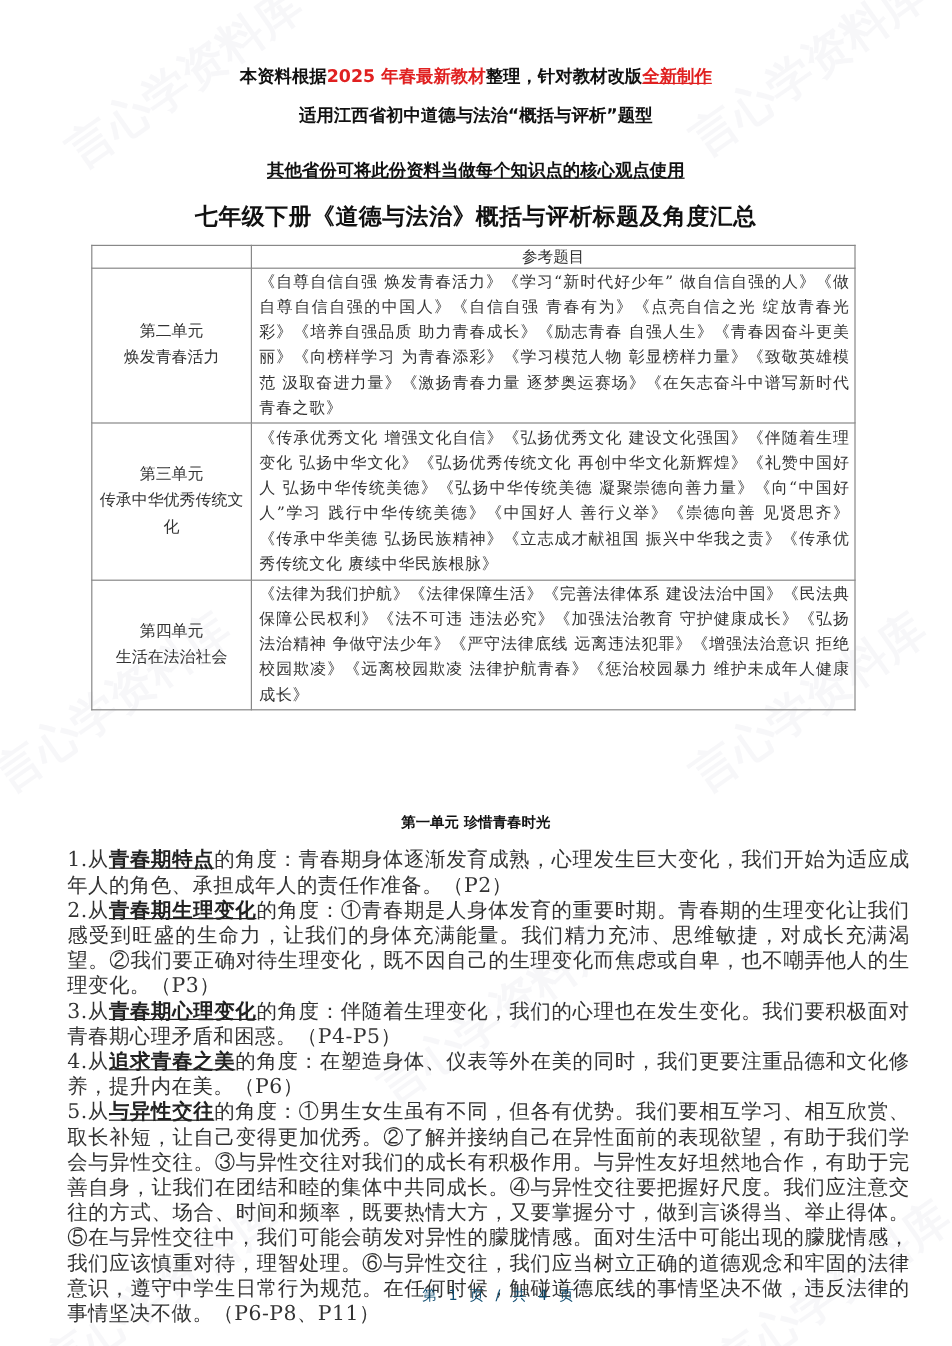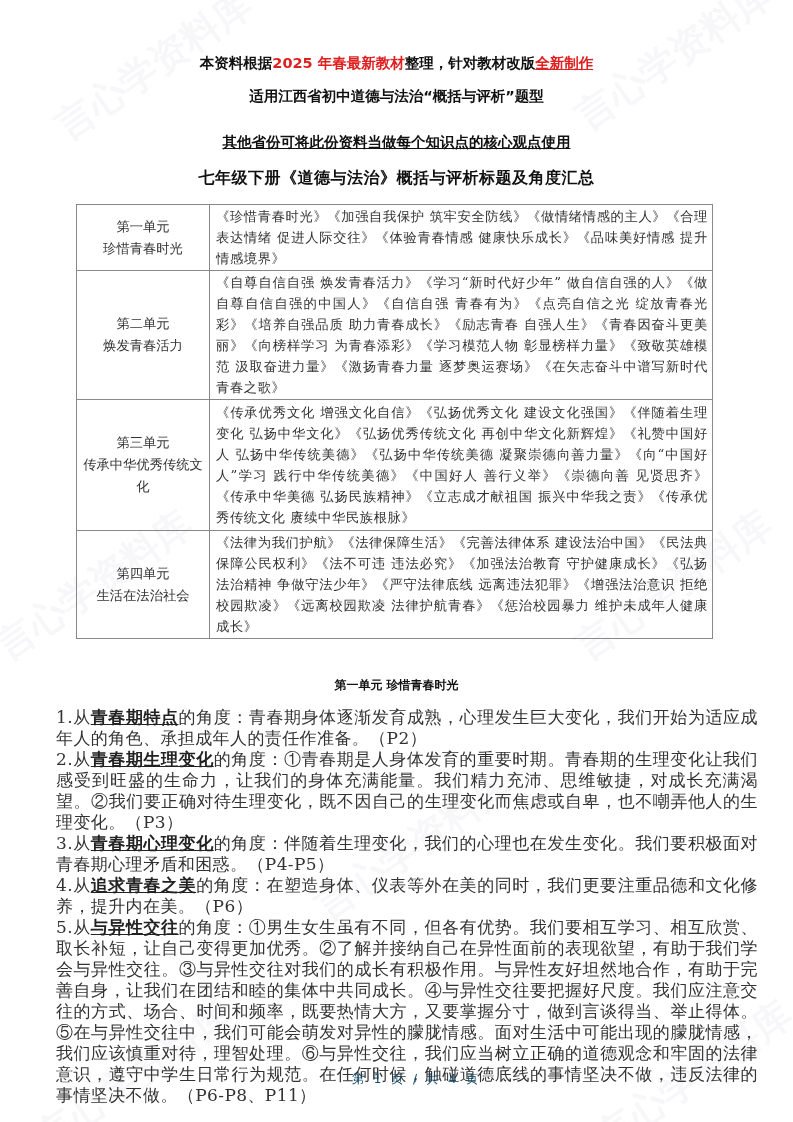--- a/index.html
+++ b/index.html
@@ -1,21 +1,21 @@
 <!DOCTYPE html>
 <html><head>
 <meta charset="utf-8">
 <style>
   html, body { margin: 0; padding: 0; background: #ffffff; }
   body { width: 793px; height: 1122px; position: relative; overflow: hidden; color: #222; }
   .page { position: absolute; left: 0; top: 0; width: 793px; height: 1122px; }
   .watermark { position: absolute; color: rgba(180,180,200,0.10); font-family: "DejaVu Sans", sans-serif; font-size: 38px; font-weight: bold; transform: rotate(-35deg); white-space: nowrap; pointer-events: none; }
   .intro { position: absolute; left: 0; width: 793px; text-align: center; font-family: "DejaVu Sans", sans-serif; font-weight: bold; font-size: 14.5px; color: #111; }
   .red { color: #e02020; }
-  .main-title { position: absolute; top: 168px; left: 0; width: 793px; text-align: center; font-family: "DejaVu Sans", sans-serif; font-weight: bold; font-size: 16px; color: #111; letter-spacing: 0.5px; }
+  .main-title { position: absolute; top: 168px; left: 0; width: 793px; text-align: center; font-family: "DejaVu Sans", sans-serif; font-weight: bold; font-size: 19px; color: #111; letter-spacing: 0.5px; }
   table.summary { position: absolute; left: 76px; top: 204px; width: 637px; border-collapse: collapse; font-family: "DejaVu Serif", serif; font-size: 13.3px; color: #333; }
   table.summary td, table.summary th { border: 1px solid #888; }
   table.summary th { height: 18px; font-weight: normal; font-size: 13px; padding: 0; text-align: center; }
   td.unit { width: 128px; text-align: center; line-height: 22px; vertical-align: middle; padding: 0 2px; }
   td.titles { padding: 1px 4px 1px 6px; line-height: 21px; text-align: justify; letter-spacing: 0.6px; }
   .section-title { position: absolute; top: 677px; left: 0; width: 793px; text-align: center; font-family: "DejaVu Sans", sans-serif; font-weight: bold; font-size: 12px; color: #111; }
   .body-text { position: absolute; left: 56px; top: 707px; width: 702px; font-family: "DejaVu Serif", serif; font-size: 17px; line-height: 21px; color: #333; text-align: justify; letter-spacing: 0.4px; }
   .body-text p { margin: 0; }
   .kw { text-decoration: underline; font-weight: bold; color: #222; }
   .footer { position: absolute; top: 1071px; left: 0; width: 793px; text-align: center; font-family: "DejaVu Sans", sans-serif; font-size: 12px; color: #0c4a6e; letter-spacing: 3px; margin-left: 20px; }
@@ -36,23 +36,23 @@
   <div class="intro" style="top:54px;">
     <span>本资料根据</span><span class="red">2025 年春最新教材</span><span>整理，针对教材改版</span><span class="red" style="text-decoration: underline;">全新制作</span>
   </div>
   <div class="intro" style="top:87px;">适用江西省初中道德与法治“概括与评析”题型</div>
   <div class="intro" style="top:133px;text-decoration:underline;">其他省份可将此份资料当做每个知识点的核心观点使用</div>
 
   <div class="main-title">七年级下册《道德与法治》概括与评析标题及角度汇总</div>
 
   <table class="summary">
     <tbody>
-    <tr style="height:60px;">
-      <td class="unit"><span>第一单元</span><br><span>珍惜青春时光</span></td>
-      <td class="titles">《珍惜青春时光》《加强自我保护 筑牢安全防线》《做情绪情感的主人》《合理表达情绪 促进人际交往》《体验青春情感 健康快乐成长》《品味美好情感 提升情感境界》</td>
+        <tr>
+      <th></th>
+      <th>参考题目</th>
     </tr>
     <tr style="height:127px;">
       <td class="unit"><span>第二单元</span><br><span>焕发青春活力</span></td>
       <td class="titles">《自尊自信自强 焕发青春活力》《学习“新时代好少年” 做自信自强的人》《做自尊自信自强的中国人》《自信自强 青春有为》《点亮自信之光 绽放青春光彩》《培养自强品质 助力青春成长》《励志青春 自强人生》《青春因奋斗更美丽》《向榜样学习 为青春添彩》《学习模范人物 彰显榜样力量》《致敬英雄模范 汲取奋进力量》《激扬青春力量 逐梦奥运赛场》《在矢志奋斗中谱写新时代青春之歌》</td>
     </tr>
     <tr style="height:131px;">
       <td class="unit"><span>第三单元</span><br><span>传承中华优秀传统文化</span></td>
       <td class="titles">《传承优秀文化 增强文化自信》《弘扬优秀文化 建设文化强国》《伴随着生理变化 弘扬中华文化》《弘扬优秀传统文化 再创中华文化新辉煌》《礼赞中国好人 弘扬中华传统美德》《弘扬中华传统美德 凝聚崇德向善力量》《向“中国好人”学习 践行中华传统美德》《中国好人 善行义举》《崇德向善 见贤思齐》《传承中华美德 弘扬民族精神》《立志成才献祖国 振兴中华我之责》《传承优秀传统文化 赓续中华民族根脉》</td>
     </tr>
     <tr style="height:104px;">

